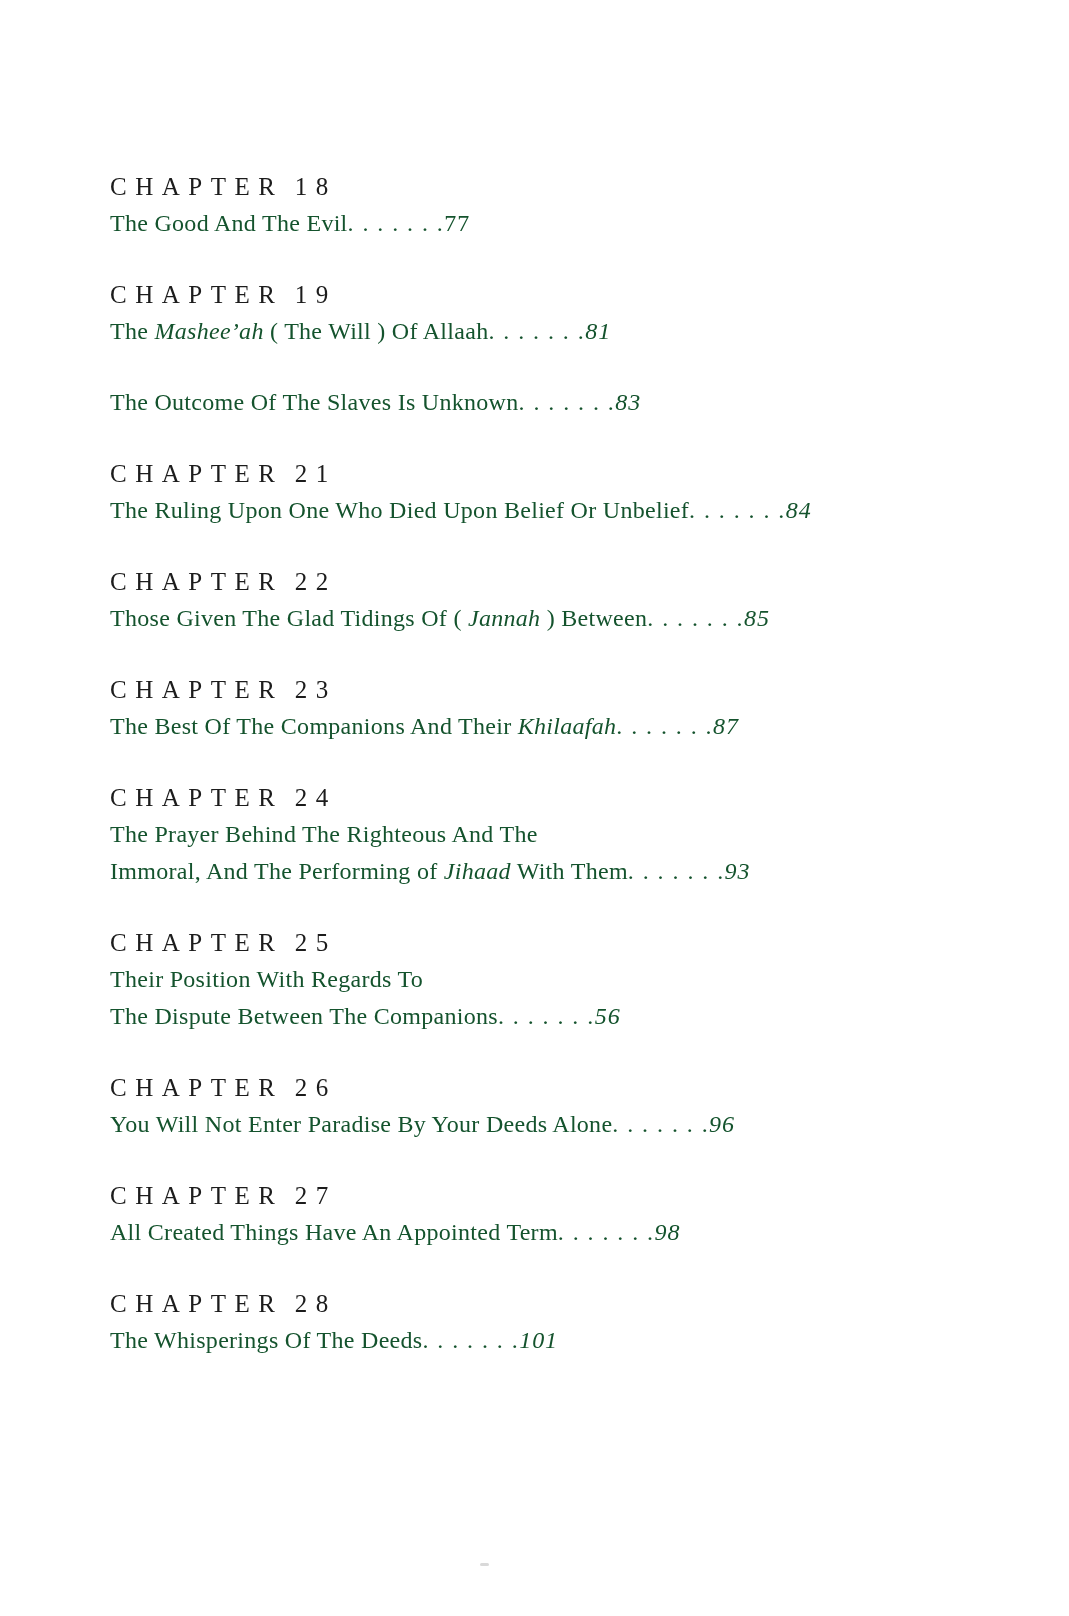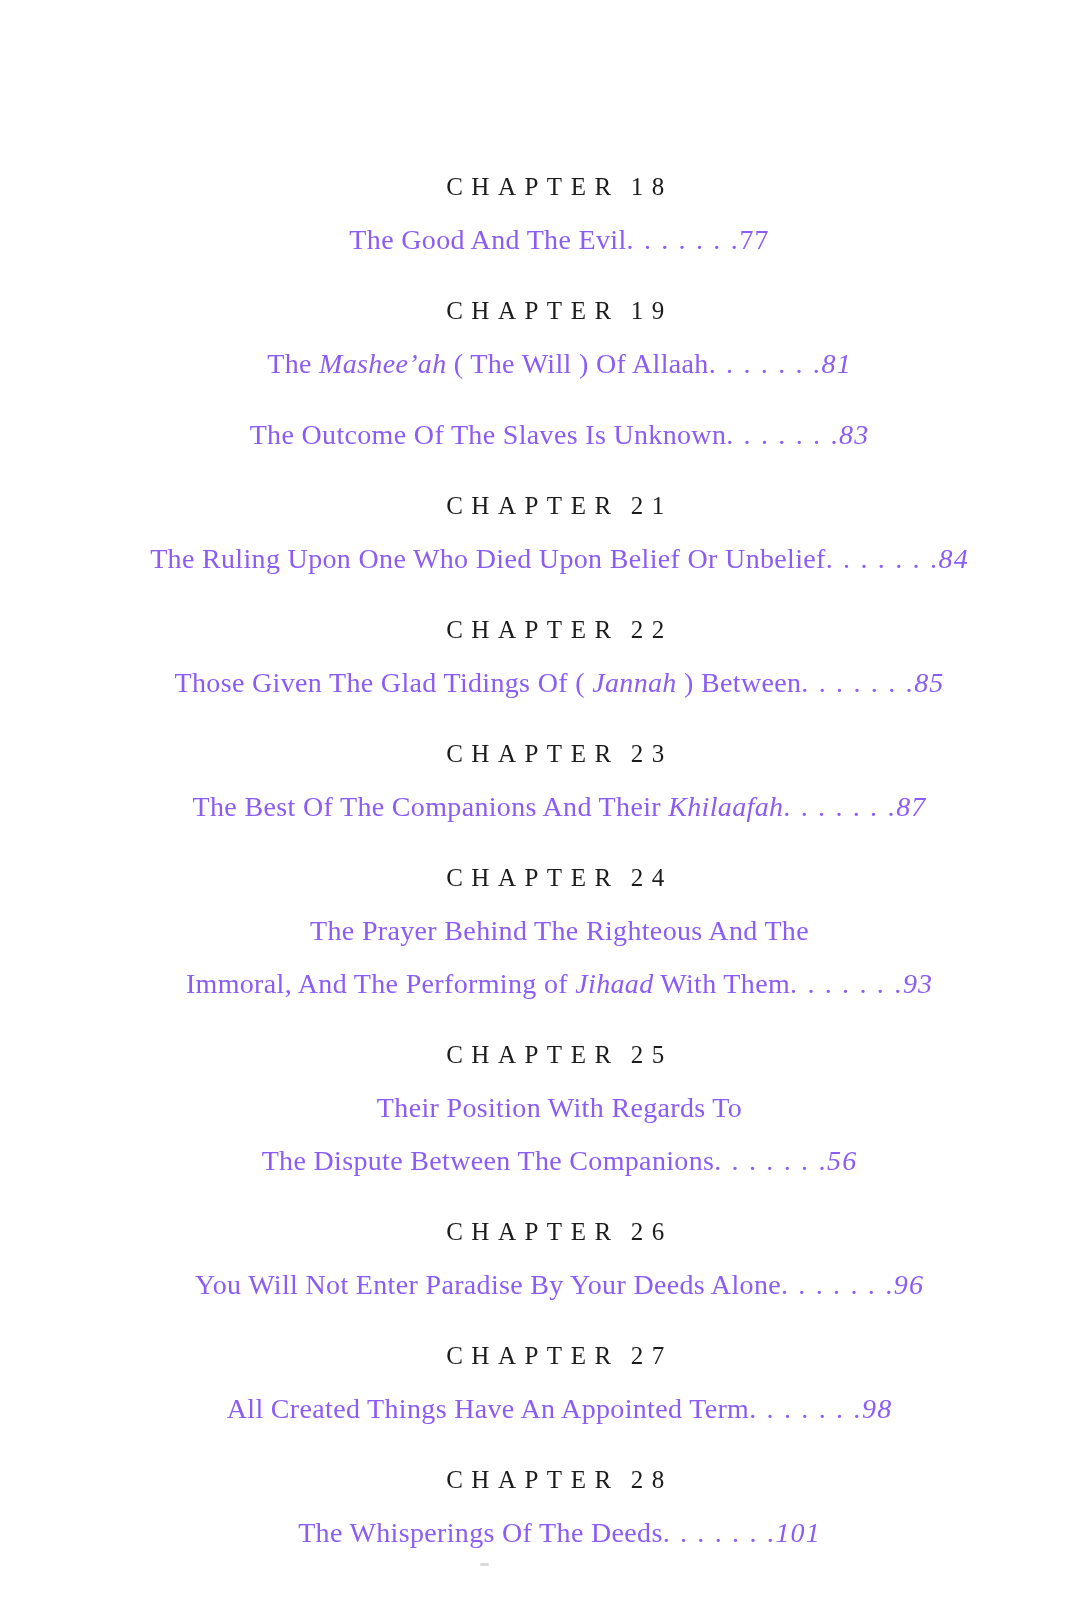--- a/index.html
+++ b/index.html
@@ -17,44 +17,43 @@
   }
   .page {
     box-sizing: border-box;
     width: 1069px;
     height: 1616px;
     padding: 168px 60px 0 110px;
     position: relative;
   }
   .toc {
     width: 100%;
-    text-align: center;
   }
   .entry {
     margin: 0 0 34px 0;
   }
   .chapter-heading {
     margin: 0;
     font-size: 25px;
     font-weight: 400;
     letter-spacing: 0.34em;
     line-height: 37px;
     color: #1c1c1c;
     white-space: nowrap;
   }
   .chapter-num {
     margin-left: 0.45em;
   }
   .title-line {
-    margin: 16px;
-    font-size: 28px;
+    margin: 0;
+    font-size: 24px;
     font-weight: 400;
     line-height: 37px;
     letter-spacing: 0.012em;
-    color: #8b5cf6;
+    color: #14532d;
     white-space: nowrap;
   }
   .it {
     font-style: italic;
   }
   .dots {
     letter-spacing: 0.06em;
   }
   .pagenum {
     letter-spacing: 0.04em;

